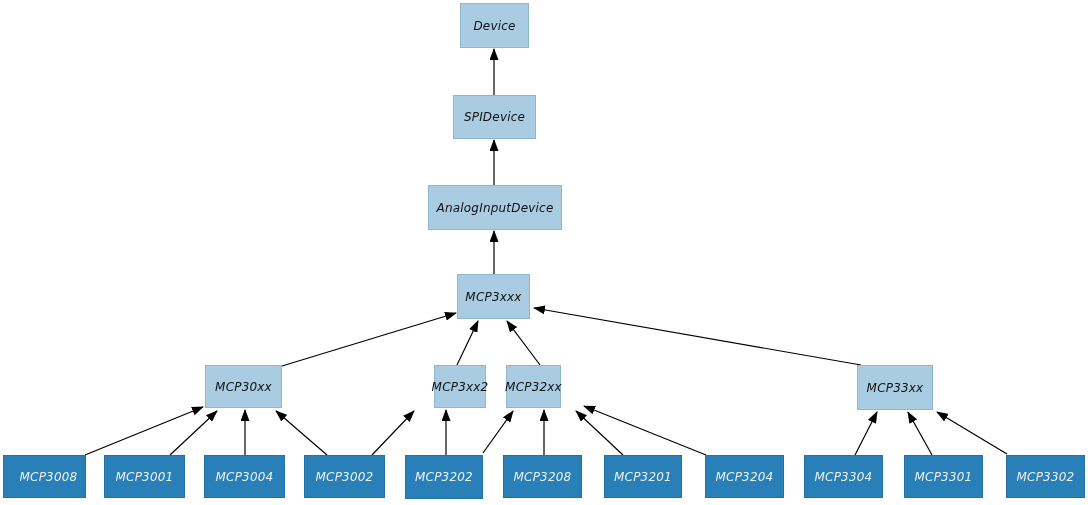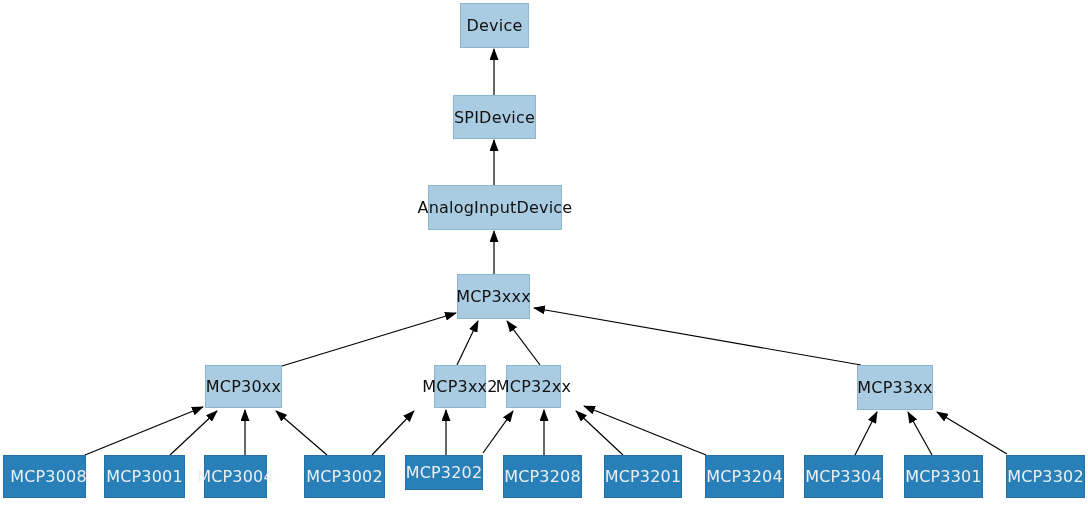--- a/index.html
+++ b/index.html
@@ -21,24 +21,25 @@
     top: 0;
     width: 1088px;
     height: 505px;
   }
   .node {
     position: absolute;
     box-sizing: border-box;
     display: flex;
     align-items: center;
     justify-content: center;
-    font-size: 16px;
+    font-size: 12px;
     letter-spacing: 0.2px;
     white-space: nowrap;
     cursor: default;
+    font-style: italic;
   }
   .node.base {
     background: #a9cce2;
     border: 1px solid #8fb6cf;
     color: #111111;
   }
   .node.leaf {
     background: #2980b9;
     border: 1px solid #2472a4;
     color: #ecf0f3;
@@ -86,23 +87,23 @@
   <div class="node base" style="left:428px; top:185px; width:134px; height:45px;">AnalogInputDevice</div>
   <div class="node base" style="left:457px; top:274px; width:73px;  height:45px;">MCP3xxx</div>
 
   <div class="node base" style="left:205px; top:365px; width:77px; height:43px;">MCP30xx</div>
   <div class="node base" style="left:406px; top:365px; width:52px; height:43px;margin-left:28px;">MCP3xx2</div>
   <div class="node base" style="left:506px; top:365px; width:55px; height:43px;">MCP32xx</div>
   <div class="node base" style="left:857px; top:365px; width:76px; height:45px;">MCP33xx</div>
 
   <div class="node leaf" style="left:3px;    top:455px; width:83px; height:43px;padding-left:8px;">MCP3008</div>
   <div class="node leaf" style="left:104px;  top:455px; width:81px; height:43px;">MCP3001</div>
-  <div class="node leaf" style="left:204px;  top:455px; width:63px; height:43px;">MCP3004</div>
+  <div class="node leaf" style="left:204px;  top:455px; width:81px; height:43px;">MCP3004</div>
   <div class="node leaf" style="left:304px;  top:455px; width:81px; height:43px;">MCP3002</div>
-  <div class="node leaf" style="left:405px;  top:455px; width:78px; height:35px;">MCP3202</div>
+  <div class="node leaf" style="left:405px;  top:455px; width:78px; height:44px;">MCP3202</div>
   <div class="node leaf" style="left:503px;  top:455px; width:79px; height:43px;">MCP3208</div>
   <div class="node leaf" style="left:604px;  top:455px; width:78px; height:43px;">MCP3201</div>
   <div class="node leaf" style="left:705px;  top:455px; width:79px; height:43px;">MCP3204</div>
   <div class="node leaf" style="left:804px;  top:455px; width:79px; height:43px;">MCP3304</div>
   <div class="node leaf" style="left:904px;  top:455px; width:79px; height:43px;">MCP3301</div>
   <div class="node leaf" style="left:1006px; top:455px; width:79px; height:43px;">MCP3302</div>
 
 </div>
 
 </body></html>

